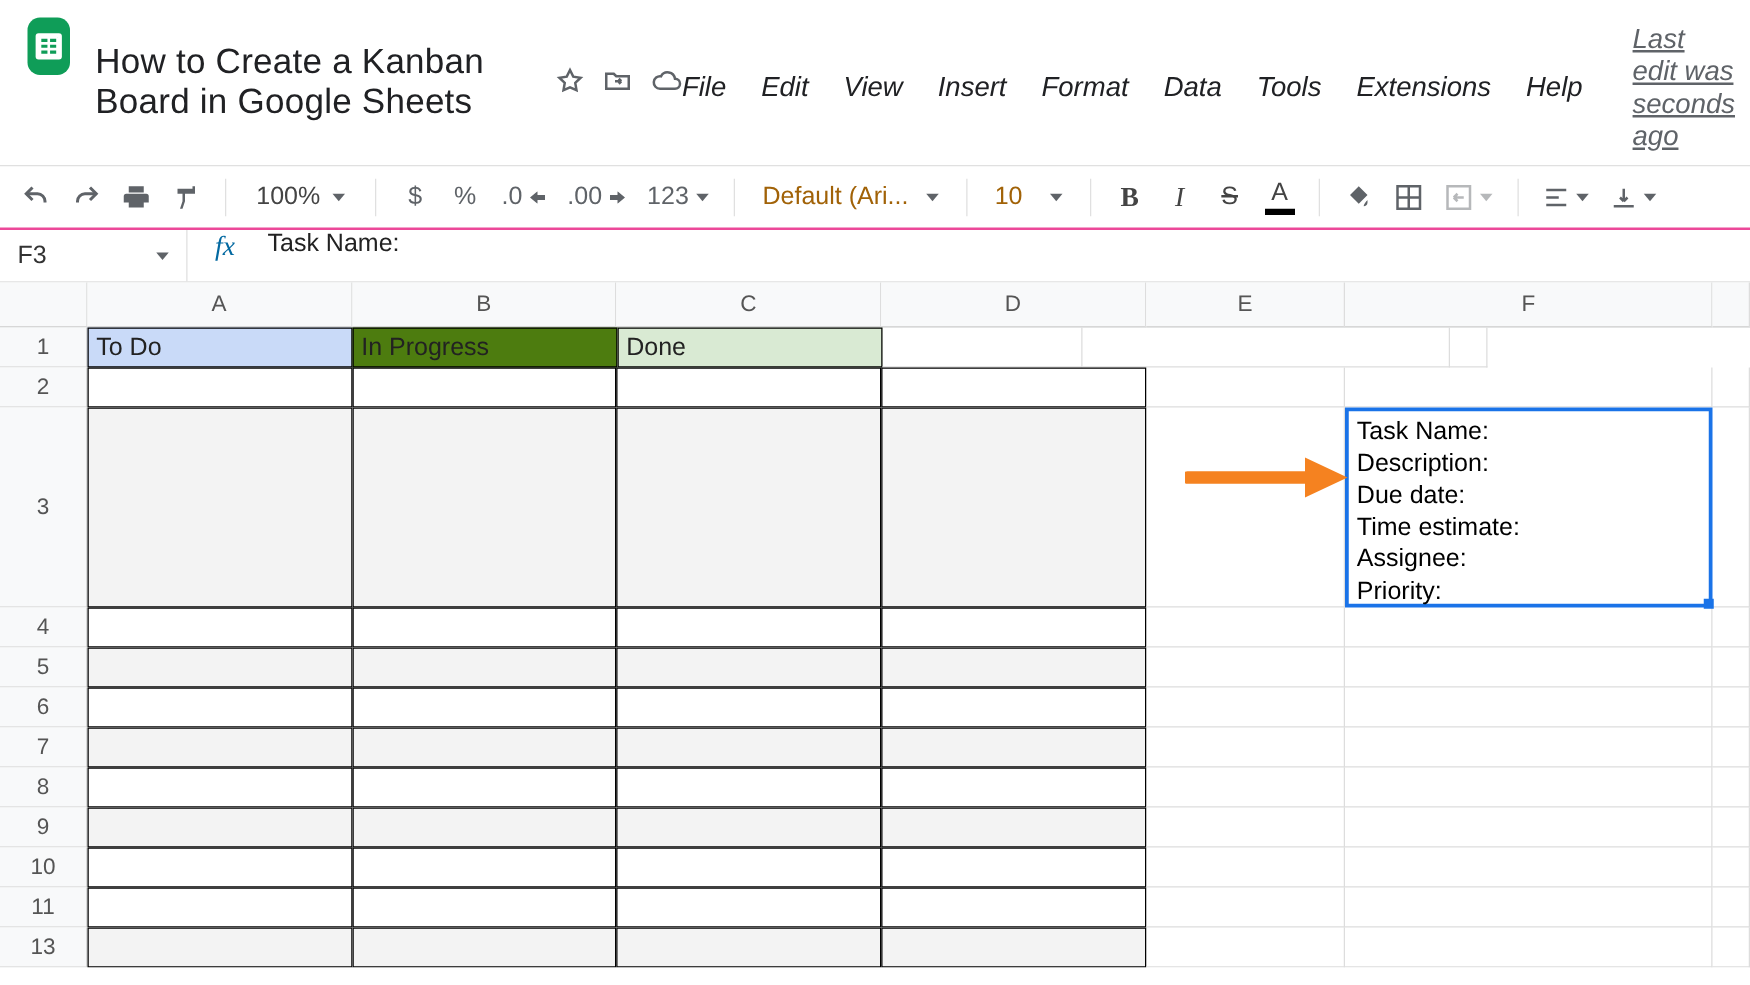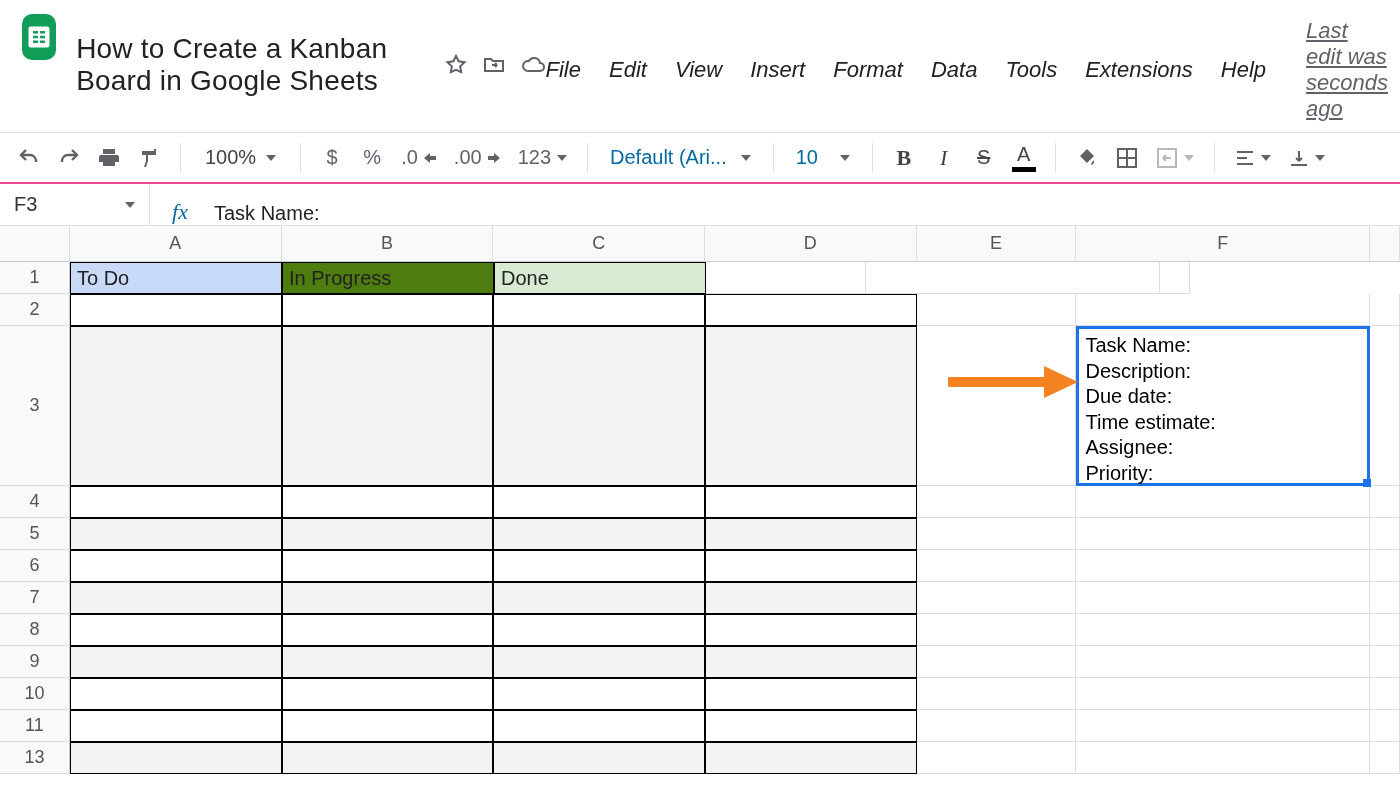--- a/index.html
+++ b/index.html
@@ -12,24 +12,24 @@
   .doc-title { font-size:28px; color:#202124; letter-spacing:.2px; }
   .title-icon { width:28px; height:28px; display:flex; align-items:center; justify-content:center; color:#5f6368; }
   .menubar { display:flex; gap:28px; font-size:22px; color:#202124; margin-top:10px; align-items:center; }
   .menubar .last-edit { text-decoration: underline; color:#5f6368; margin-left:12px; }
   .toolbar { border-top:1px solid #e0e0e0; border-bottom:2px solid #ec4899; margin-top:10px; display:flex; align-items:center; height:52px; padding:0 12px; gap:6px; font-size:20px; color:#444; }
   .tool { min-width:34px; height:34px; display:flex; align-items:center; justify-content:center; color:#5f6368; border-radius:4px; position:relative; }
   .tool.wide { min-width:auto; padding:0 6px; gap:6px; }
   .sep { width:1px; height:30px; background:#e0e0e0; margin:0 8px; }
   .zoom { display:flex; align-items:center; gap:10px; font-size:20px; color:#444; padding:0 10px; }
   .caret { width:0; height:0; border-left:5px solid transparent; border-right:5px solid transparent; border-top:6px solid #5f6368; }
-  .font-box { font-size:20px; color:#0369a1; padding:0 8px; display:flex; align-items:center; gap:14px; }
+  .font-box { font-size:20px; color:#a16207; padding:0 8px; display:flex; align-items:center; gap:14px; }
   .color-underline { display:flex; flex-direction:column; align-items:center; }
   .color-underline .bar { width:24px; height:5px; background:#000; margin-top:1px; }
-  .namebox-row { border-bottom:1px solid #e0e0e0; display:flex; align-items:flex-end; height:42px; }
+  .namebox-row { border-bottom:1px solid #e0e0e0; display:flex; align-items:flex-start; height:42px; }
   .namebox { width:150px; border-right:1px solid #e0e0e0; height:100%; display:flex; align-items:center; padding-left:14px; font-size:20px; color:#333; justify-content:space-between; padding-right:14px; }
   .fx { width:60px; display:flex; align-items:center; justify-content:center; color:#0369a1; font-style:italic; font-size:22px; font-family: "Times New Roman", serif; }
   .formula { flex:1; font-size:20px; color:#222; padding-left:4px; }
   .corner { width:70px; height:36px; background:#f8f9fa; border-right:1px solid #ddd; border-bottom:1px solid #ccc; }
   .colhead { height:36px; background:#f8f9fa; border-right:1px solid #ddd; border-bottom:1px solid #ccc; display:flex; align-items:center; justify-content:center; font-size:18px; color:#555; }
   .colA,.colB,.colC,.colD { width:212px; }
   .colE { width:160px; }
   .colF { width:294px; }
   .colG { width:30px; }
   .grid { position:relative; }

